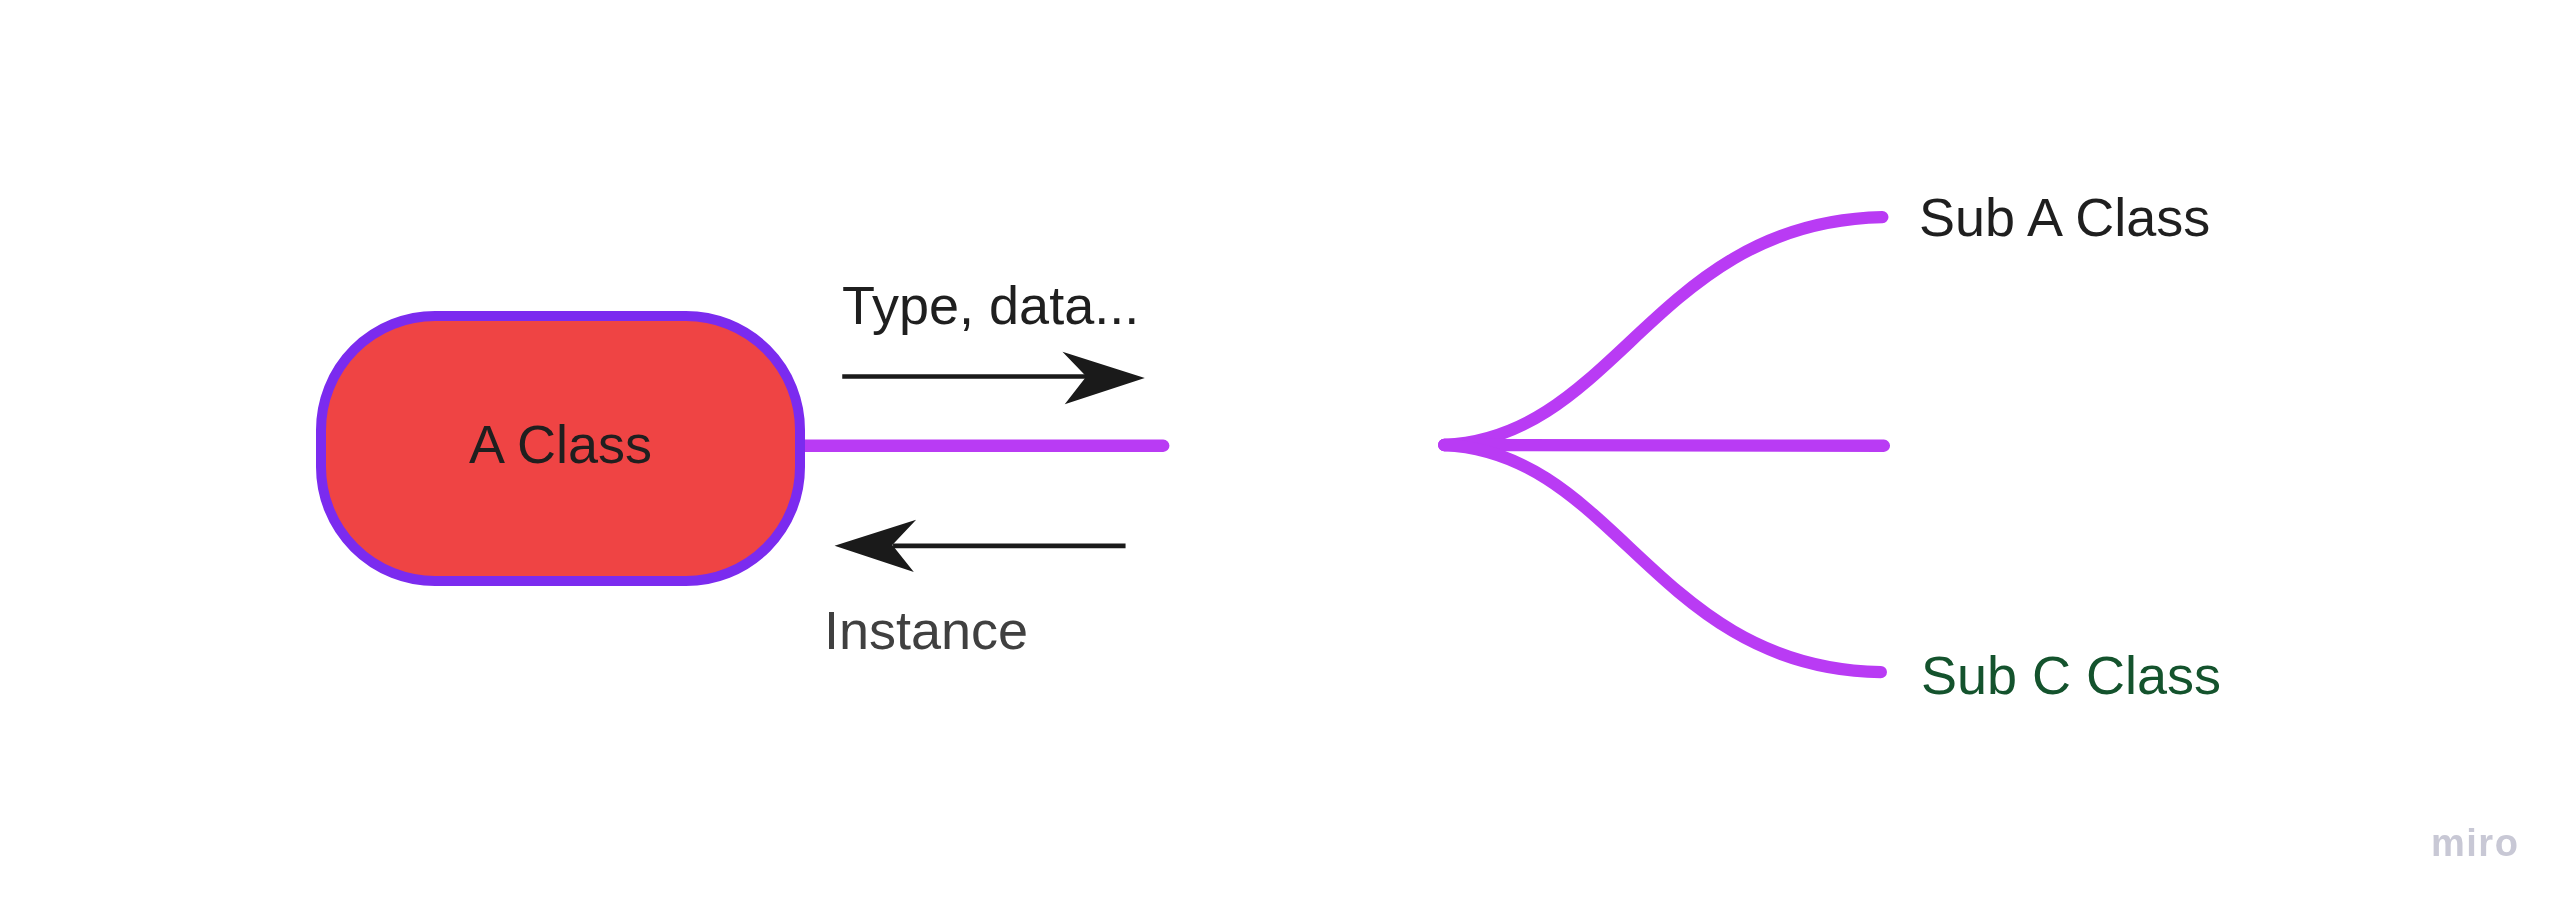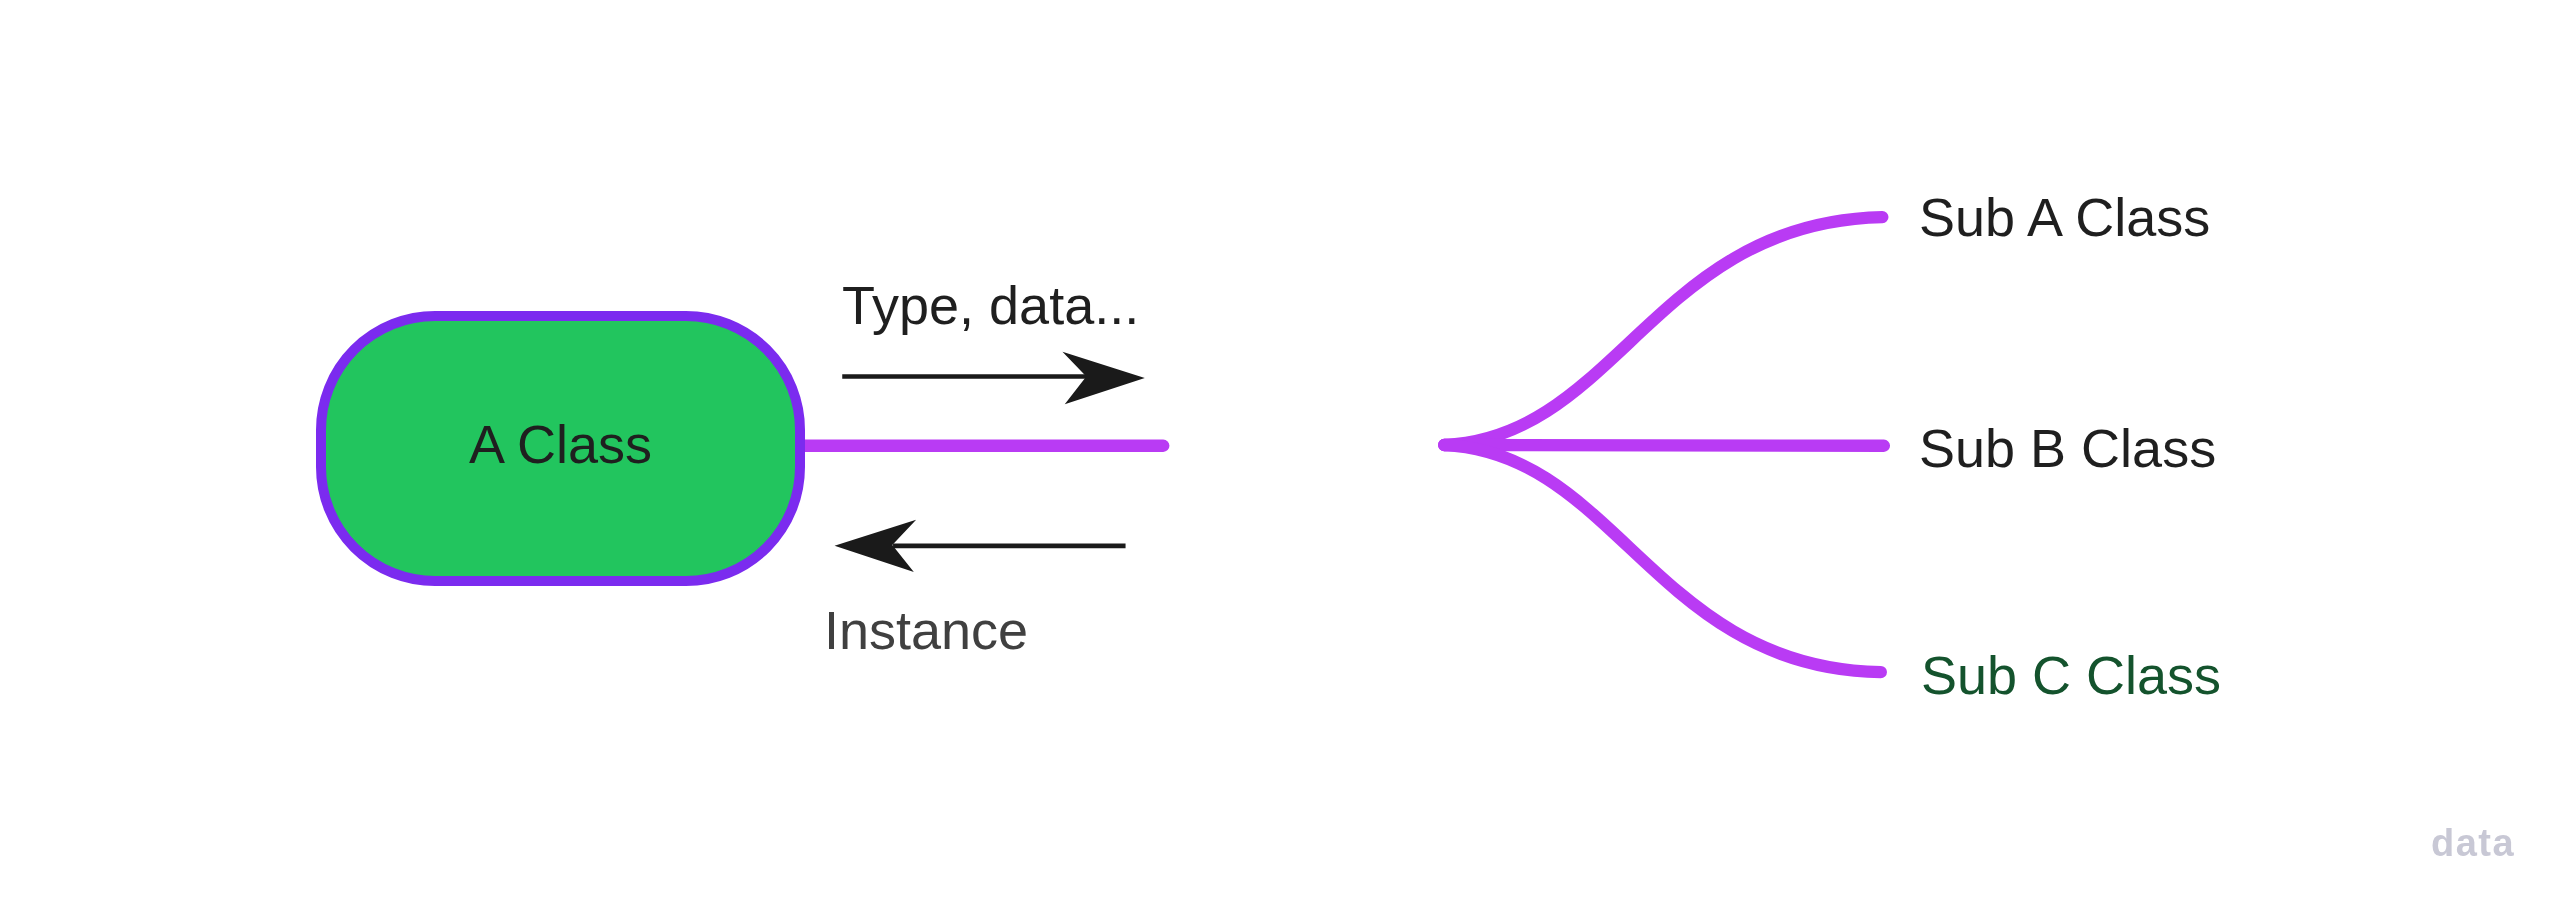--- a/index.html
+++ b/index.html
@@ -20,21 +20,21 @@
     white-space:nowrap;
     letter-spacing:0px;
   }
   .stadium {
     position:absolute;
     left:316px; top:311px;
     width:489px; height:275px;
     box-sizing:border-box;
     border:10.8px solid #7b2bef;
     border-radius:119px;
-    background:#22c55e;
+    background:#ef4444;
     display:flex;
     align-items:center;
     justify-content:center;
     padding-bottom:7.7px;
   }
   .stadium .label { position:static; }
   .watermark {
     position:absolute;
     left:2431px; top:824px;
     font-size:38px;
@@ -74,20 +74,19 @@
     <span class="label" style="color: rgb(31, 31, 31);">A Class</span>
   </div>
 
   <div class="label" style="left: 842px; top: 271px; color: rgb(31, 31, 31);">Type, data...</div>
 
   <div class="label" style="left: 824px; top: 596px; color: #404040;">Instance</div>
 
 
   <div class="label" style="left: 1919px; top: 183px; color: rgb(31, 31, 31);">Sub A Class</div>
 
-  <div class="label" style="left: 1919px; top: 414px; color: rgb(31, 31, 31);">Sub B Class</div>
 
   <div class="label" style="left: 1921px; top: 641px; color: #14532d;">Sub C Class</div>
 
-  <div class="watermark" style="color: rgb(200, 200, 213);">data</div>
+  <div class="watermark" style="color: rgb(200, 200, 213);">miro</div>
 
 </div>
 
 
 </body></html>

